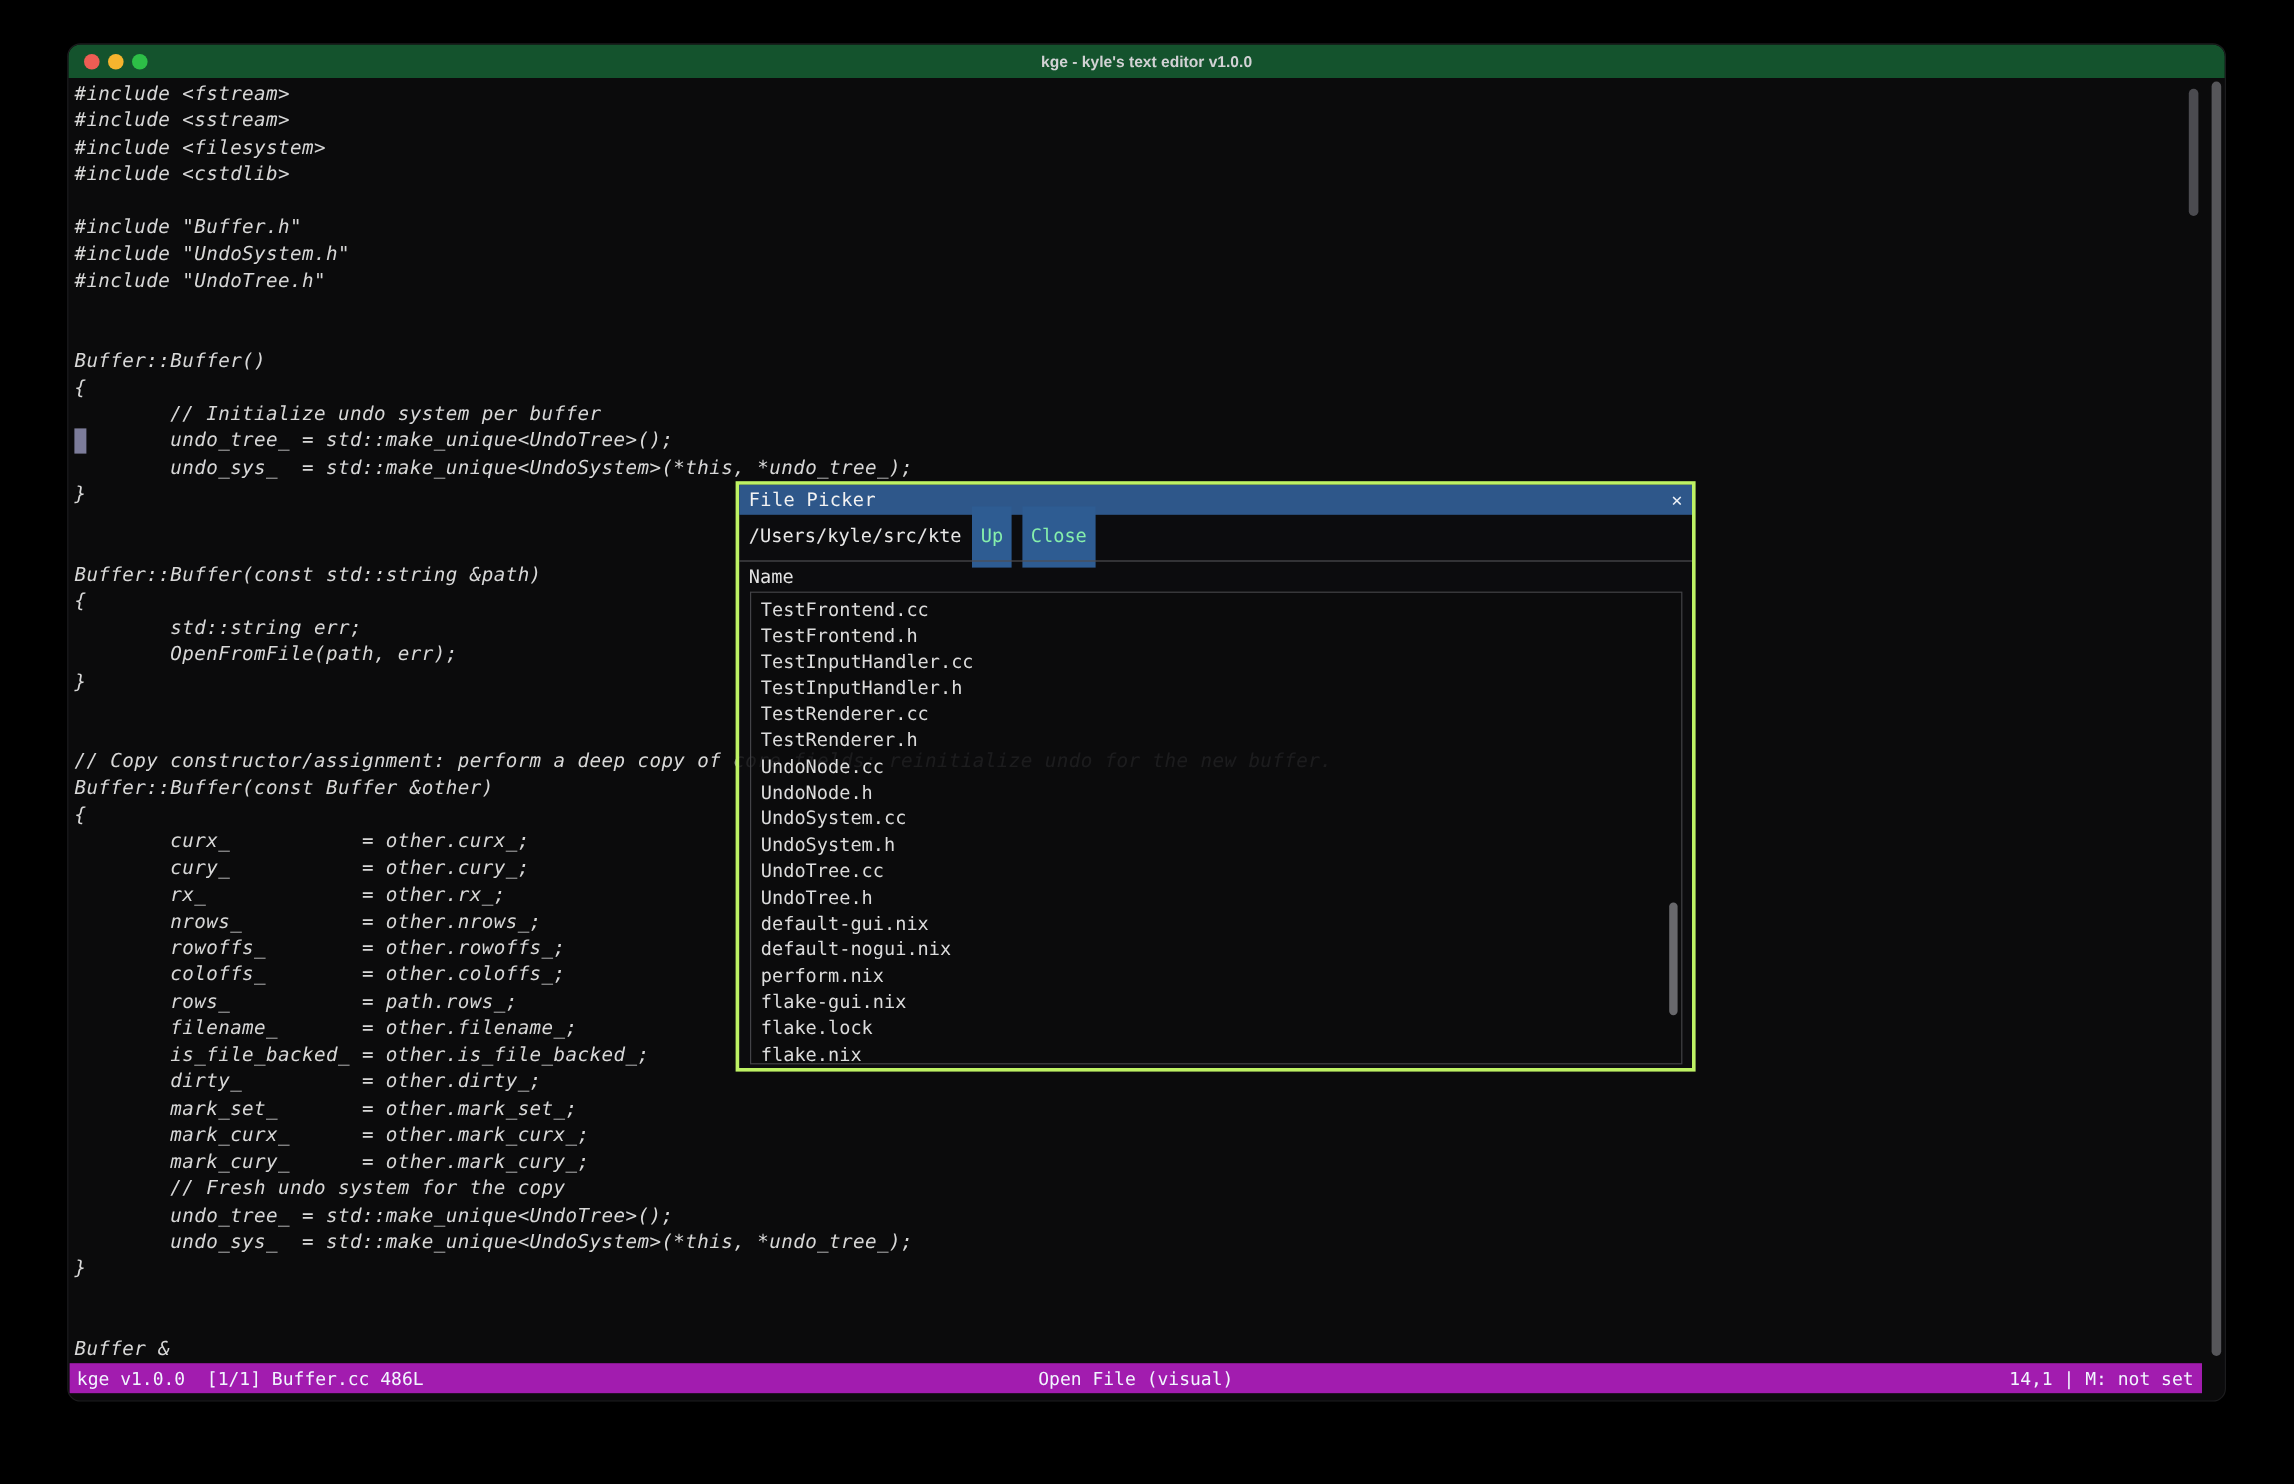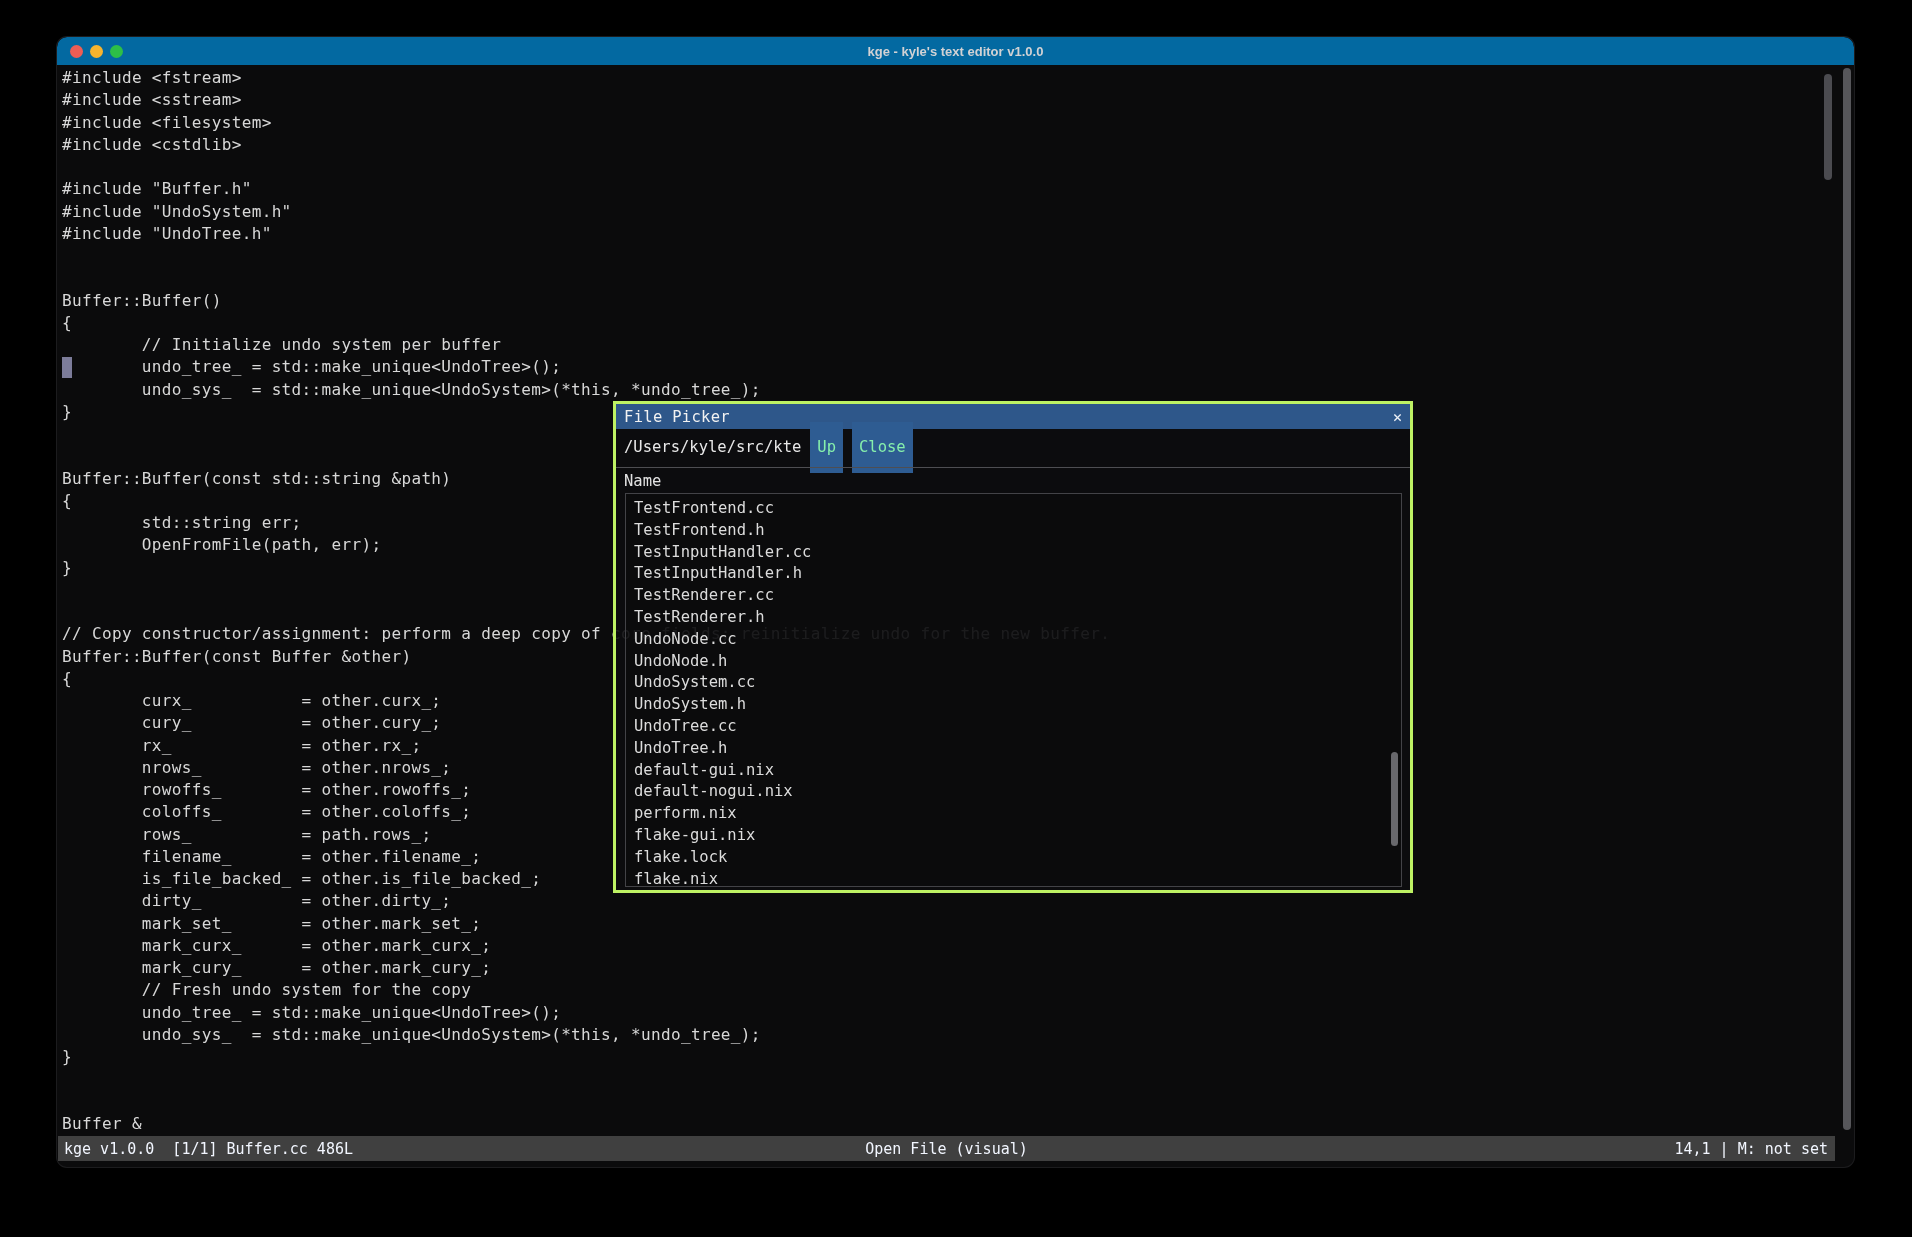--- a/index.html
+++ b/index.html
@@ -1,42 +1,42 @@
 <!DOCTYPE html>
 <html><head>
 <meta charset="utf-8">
 <style>
   html,body{margin:0;padding:0;background:#000;}
   #stage{position:relative;width:1912px;height:1237px;background:#000;overflow:hidden;
          font-family:"DejaVu Sans Mono", monospace;}
   
   #window{position:absolute;left:57px;top:37px;width:1797px;height:1130px;
           background:#0b0b0c;border-radius:10px;box-shadow:0 0 0 1px #1c1c1e;overflow:hidden;}
-  #titlebar{position:absolute;left:0;top:0;right:0;height:28px;background:#0369a1;
+  #titlebar{position:absolute;left:0;top:0;right:0;height:28px;background:#14532d;
             border-radius:10px 10px 0 0;display:flex;align-items:center;}
   .lights{position:absolute;left:13px;top:8px;display:flex;gap:7px;}
   .light{width:13px;height:13px;border-radius:50%;}
   .light.red{background:#ee5d54;}
   .light.yellow{background:#f6b42e;}
   .light.green{background:#2dbf47;}
   #window-title{width:100%;text-align:center;font-family:"Liberation Sans",sans-serif;
                 font-size:13px;font-weight:700;color:#d2d2d4;}
   
   #editor{position:absolute;left:0;top:28px;right:0;bottom:31px;overflow:hidden;}
-  #code-lines{position:absolute;left:5px;top:2px;right:0;}
+  #code-lines{position:absolute;left:5px;top:2px;right:0;font-style:italic;}
   .code-line{white-space:pre;color:#d8d8d8;font-size:16px;line-height:22.25px;
              letter-spacing:0.35px;height:22.25px;}
   #cursor{position:absolute;left:5px;top:292px;width:10px;height:21px;background:#7c7c9a;}
   
   #editor-scroll-thumb{position:absolute;right:22px;top:37px;width:8px;height:106px;
                        background:#4b4b50;border-radius:4px;}
   #window-scroll-thumb{position:absolute;right:3px;top:31px;width:8px;height:1062px;
                        background:#56565a;border-radius:4px;}
   
-  #statusbar{position:absolute;left:1px;right:19px;bottom:6px;height:25px;background:#404040;
+  #statusbar{position:absolute;left:1px;right:19px;bottom:6px;height:25px;background:#a21caf;
              color:#f2f6ff;font-size:15px;display:flex;align-items:center;}
   #status-left{position:absolute;left:6px;white-space:pre;}
   #status-center{width:100%;text-align:center;white-space:pre;}
   #status-right{position:absolute;right:7px;white-space:pre;}
   
   #dialog{position:absolute;left:556px;top:364px;width:800px;height:492px;
           background:rgba(12,12,14,0.9);border:3px solid #bef264;box-sizing:border-box;}
   #dialog-titlebar{position:absolute;left:0;top:0;right:0;height:25px;background:#2e578a;
                    display:flex;align-items:center;}
   #dialog-title{color:#f2f2f2;font-size:15.5px;padding-left:8px;letter-spacing:0.3px;}

